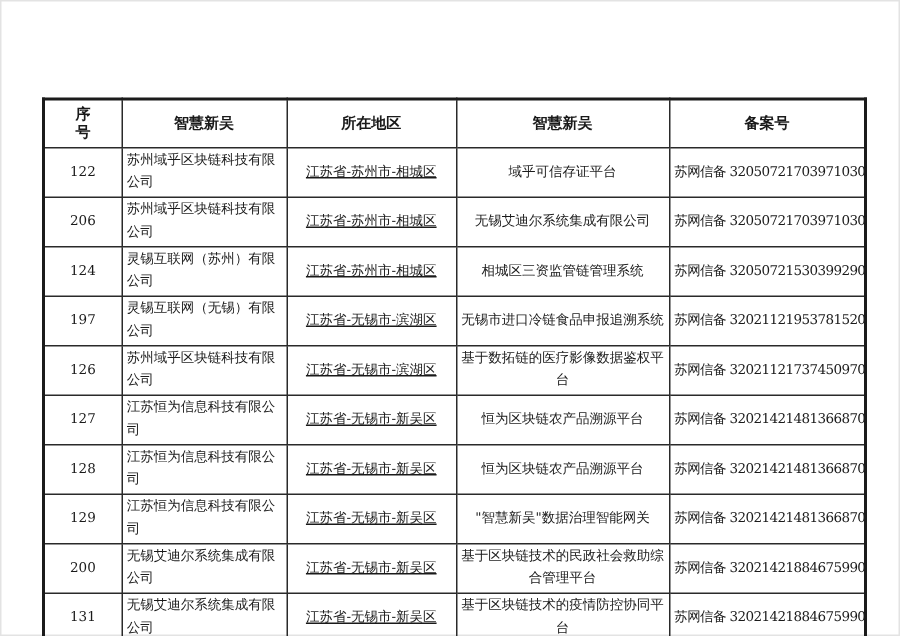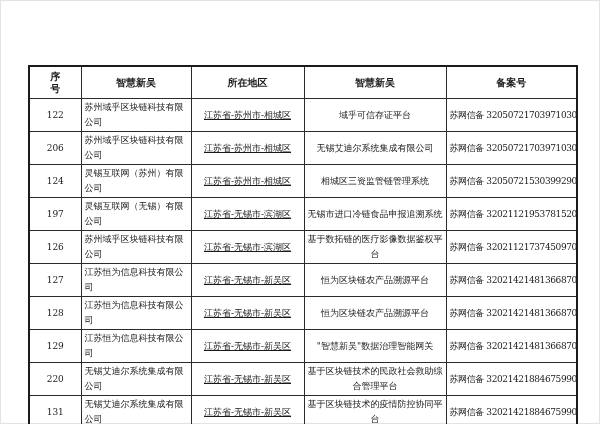--- a/index.html
+++ b/index.html
@@ -142,21 +142,21 @@
 
     <tr>
       <td class="c-no">129</td>
       <td class="c-entity">江苏恒为信息科技有限公司</td>
       <td class="c-region">江苏省-无锡市-新吴区</td>
       <td class="c-service">"智慧新吴"数据治理智能网关</td>
       <td class="c-record">苏网信备 32021421481366870024 号</td>
     </tr>
 
     <tr>
-      <td class="c-no">220</td>
+      <td class="c-no">200</td>
       <td class="c-entity">无锡艾迪尔系统集成有限公司</td>
       <td class="c-region">江苏省-无锡市-新吴区</td>
       <td class="c-service">基于区块链技术的民政社会救助综合管理平台</td>
       <td class="c-record">苏网信备 32021421884675990018 号</td>
     </tr>
 
     <tr>
       <td class="c-no">131</td>
       <td class="c-entity">无锡艾迪尔系统集成有限公司</td>
       <td class="c-region">江苏省-无锡市-新吴区</td>

